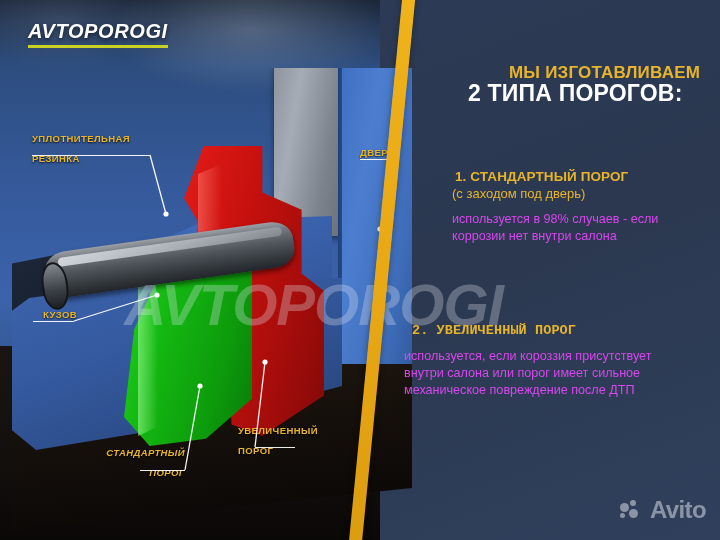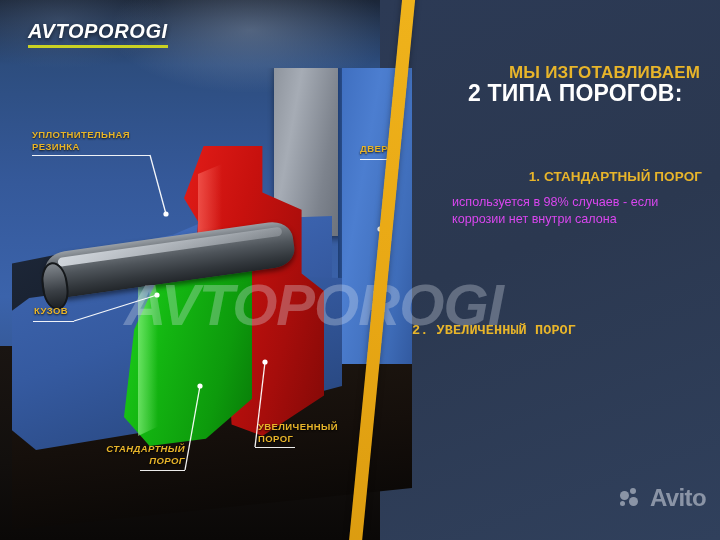--- a/index.html
+++ b/index.html
@@ -135,21 +135,21 @@
     border-radius:6px;
   }
 
   
   .callout-label{
     position:absolute;
     color:#e8b52a;
     font-weight:bold;
     font-size:9.5px;
     letter-spacing:.4px;
-    line-height:12px;
+    line-height:20px;
     text-shadow:0 1px 2px rgba(0,0,0,.85);
     white-space:pre-line;
   }
   .callout-rule{
     position:absolute; height:1.4px; background:#ffffff; opacity:.92;
   }
   .leader{ position:absolute; overflow:visible; pointer-events:none; }
   .leader line{ stroke:#ffffff; stroke-width:1.3; opacity:.95; }
   .leader circle{ fill:#ffffff; }
 
@@ -209,27 +209,27 @@
   }
   .block-sub{
     color:#e8b52a; font-size:13px; line-height:17px;
   }
   .block-body{
     margin-top:9px;
     color:#d946ef; font-size:12.6px; line-height:17px;
   }
 
   #block-standard{ left:452px; top:168px; }
-  #block-standard .block-title{ padding-left:3px;text-align:right; }
+  #block-standard .block-title{ padding-left:3px; }
   #block-enlarged{ left:404px; top:322px; width:266px;}
   #block-enlarged .block-title{ padding-left:8px;font-family:Liberation Mono, monospace; }
 
   
   .avito{
-    position:absolute; right:14px; bottom:28px;
+    position:absolute; right:14px; bottom:16px;
     display:flex; align-items:center; gap:8px;
     opacity:.55;
   }
   .avito-dots{ position:relative; width:22px; height:20px; }
   .avito-dots i{ position:absolute; border-radius:50%; background:#d6dbe4; display:block;}
   .avito-dots i:nth-child(1){ left:0;   top:3px;  width:9px;  height:9px; }
   .avito-dots i:nth-child(2){ left:10px;top:0;    width:6px;  height:6px; }
   .avito-dots i:nth-child(3){ left:9px; top:9px;  width:9px;  height:9px; }
   .avito-dots i:nth-child(4){ left:0;   top:13px; width:5px;  height:5px; }
   .avito-word{
@@ -278,36 +278,36 @@
     <circle cx="166" cy="214" r="2.6"></circle>
   </svg>
 
   <div class="callout-label" style="left:360px; top:143px;">ДВЕРЬ</div>
   <div class="callout-rule" style="left:360px; top:159px; width:38px;"></div>
   <svg class="leader" style="left:0; top:0; width:720px; height:540px;">
     <line x1="398" y1="159" x2="380" y2="229"></line>
     <circle cx="380" cy="229" r="2.6"></circle>
   </svg>
 
-  <div class="callout-label" style="left:34px; top:305px;">КУЗОВ</div>
+  <div class="callout-label" style="left:43px; top:305px;">КУЗОВ</div>
   <div class="callout-rule" style="left:33px; top:321px; width:41px;"></div>
   <svg class="leader" style="left:0; top:0; width:720px; height:540px;">
     <line x1="74" y1="321" x2="157" y2="295"></line>
     <circle cx="157" cy="295" r="2.6"></circle>
   </svg>
 
   <div class="callout-label" style="left:93px; top:443px; text-align:right; width:92px;font-style:italic;">СТАНДАРТНЫЙ
 ПОРОГ</div>
   <div class="callout-rule" style="left:140px; top:470px; width:45px;"></div>
   <svg class="leader" style="left:0; top:0; width:720px; height:540px;">
     <line x1="185" y1="470" x2="200" y2="386"></line>
     <circle cx="200" cy="386" r="2.6"></circle>
   </svg>
 
-  <div class="callout-label" style="left:258px; top:421px;">УВЕЛИЧЕННЫЙ
+  <div class="callout-label" style="left:238px; top:421px;">УВЕЛИЧЕННЫЙ
 ПОРОГ</div>
   <div class="callout-rule" style="left:255px; top:447px; width:40px;"></div>
   <svg class="leader" style="left:0; top:0; width:720px; height:540px;">
     <line x1="255" y1="447" x2="265" y2="362"></line>
     <circle cx="265" cy="362" r="2.6"></circle>
   </svg>
 
   <div class="stripe"></div>
 
   <div class="logo">
@@ -315,25 +315,27 @@
     <div class="logo-underline"></div>
   </div>
 
   <div class="headline">
     <div class="headline-1">МЫ ИЗГОТАВЛИВАЕМ</div>
     <div class="headline-2">2 ТИПА ПОРОГОВ:</div>
   </div>
 
   <div class="block" id="block-standard">
     <div class="block-title">1. СТАНДАРТНЫЙ ПОРОГ</div>
+    <div class="block-sub">(с заходом под дверь)</div>
     <div class="block-body">используется в 98% случаев - если коррозии нет внутри салона</div>
   </div>
 
   <div class="block" id="block-enlarged">
     <div class="block-title">2. УВЕЛИЧЕННЫЙ ПОРОГ</div>
+    <div class="block-body">используется, если короззия присутствует внутри салона или порог имеет сильное механическое повреждение после ДТП</div>
   </div>
 
   <div class="avito">
     <span class="avito-dots">
       <i></i>
         <i></i>
         <i></i>
         <i></i>
     </span>
     <span class="avito-word">Avito</span>

